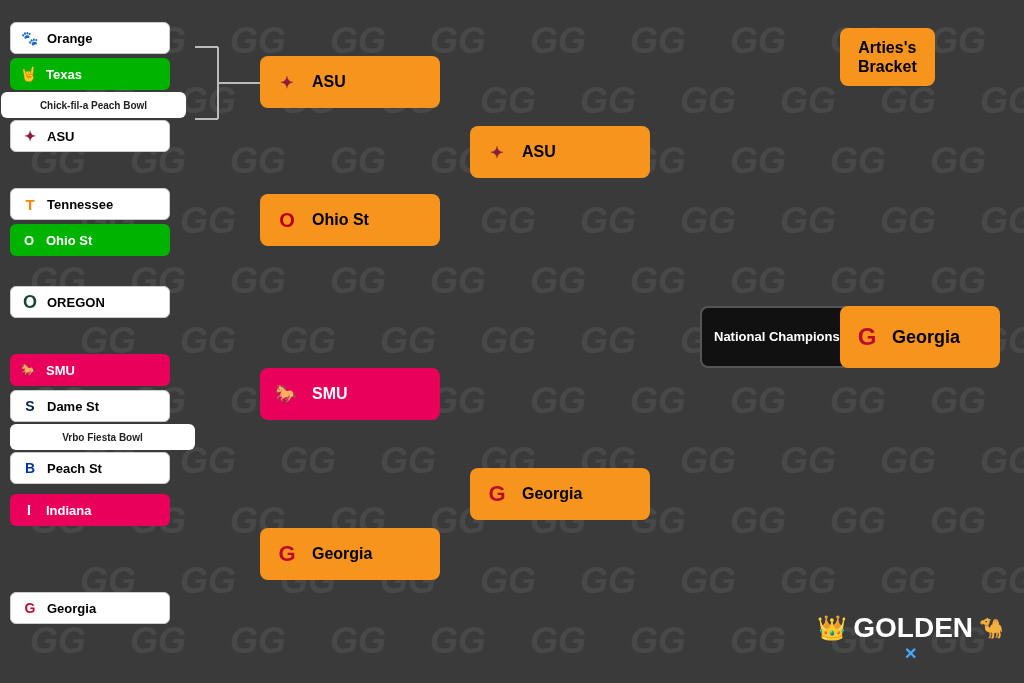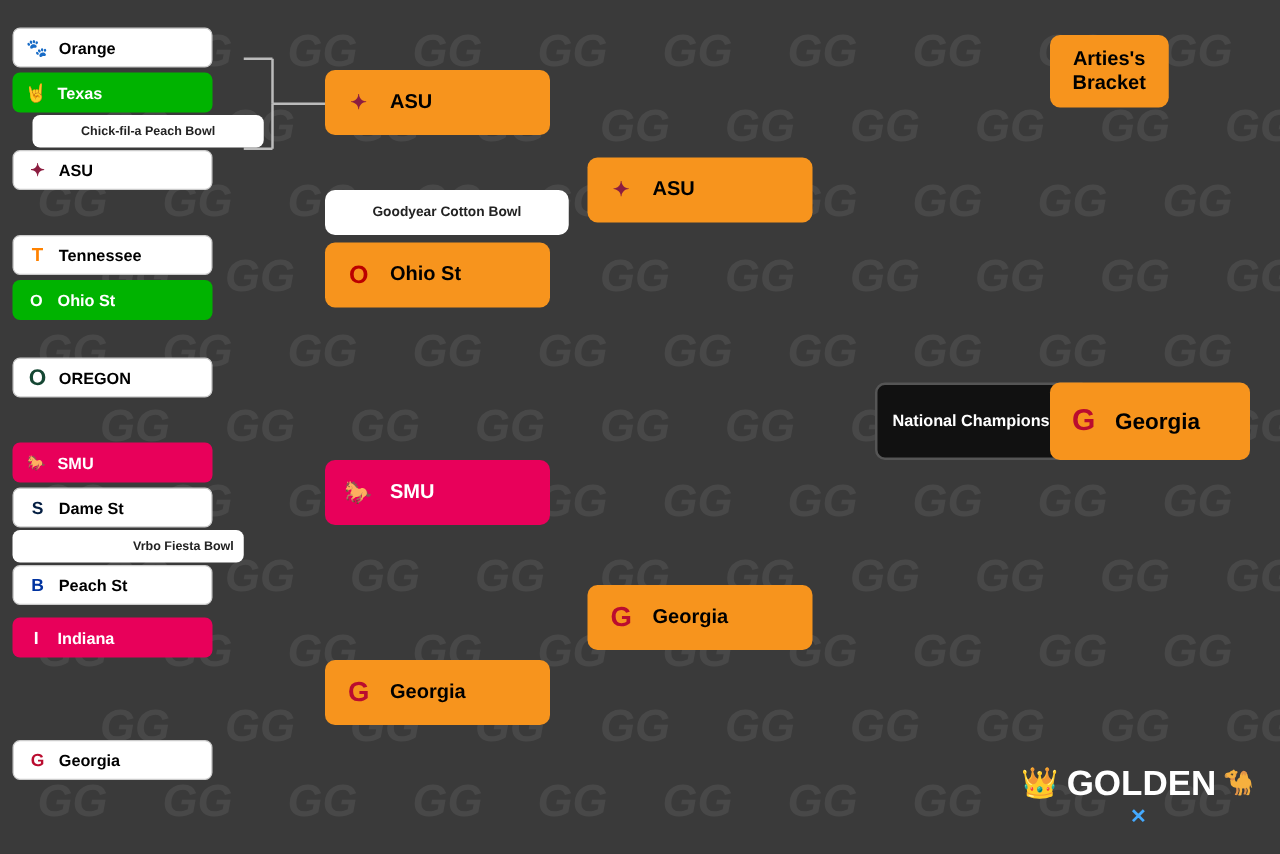--- a/index.html
+++ b/index.html
@@ -300,21 +300,21 @@
       <span class="logo" style="color:#f56600;">🐾</span>
       <span>Orange</span>
     </div>
   </div>
   <div style="position:absolute;left:10px;top:58px;">
     <div class="team-slot green">
       <span class="logo">🤘</span>
       <span>Texas</span>
     </div>
   </div>
-  <div style="position:absolute;left:26px;top:92px;">
+  <div style="position:absolute;left:1px;top:92px;">
     <div class="game-label" style="min-width:185px;">
       <span>Chick-fil-a Peach Bowl</span>
     </div>
   </div>
   <div style="position:absolute;left:10px;top:120px;">
     <div class="team-slot white">
       <span class="logo" style="color:#8c1d40;">✦</span>
       <span>ASU</span>
     </div>
   </div>
@@ -344,21 +344,21 @@
       <span>SMU</span>
     </div>
   </div>
   <div style="position:absolute;left:10px;top:390px;">
     <div class="team-slot white">
       <span class="logo" style="color:#041e42;">S</span>
       <span>Dame St</span>
     </div>
   </div>
   <div style="position:absolute;left:10px;top:424px;">
-    <div class="game-label" style="min-width:185px;justify-content:flex-end;">
+    <div class="game-label" style="min-width:185px;">
       <span>Vrbo Fiesta Bowl</span>
     </div>
   </div>
   <div style="position:absolute;left:10px;top:452px;">
     <div class="team-slot white">
       <span class="logo" style="color:#0033a0;font-weight:900;">B</span>
       <span>Peach St</span>
     </div>
   </div>
 
@@ -375,25 +375,20 @@
     </div>
   </div>
 
   <div style="position:absolute;left:260px;top:56px;">
     <div class="team-slot-lg orange">
       <span class="logo-lg" style="color:#8c1d40;font-size:16px;">✦</span>
       <span>ASU</span>
     </div>
   </div>
 
-  <div style="position:absolute;left:260px;top:152px;">
-    <div class="game-label-lg" style="min-width:195px;">
-      <span>Goodyear Cotton Bowl</span>
-    </div>
-  </div>
 
   <div style="position:absolute;left:260px;top:194px;">
     <div class="team-slot-lg orange">
       <span class="logo-lg" style="color:#bb0000;font-weight:900;font-size:20px;">O</span>
       <span>Ohio St</span>
     </div>
   </div>
 
   <div style="position:absolute;left:260px;top:368px;">
     <div class="team-slot-lg pink">

